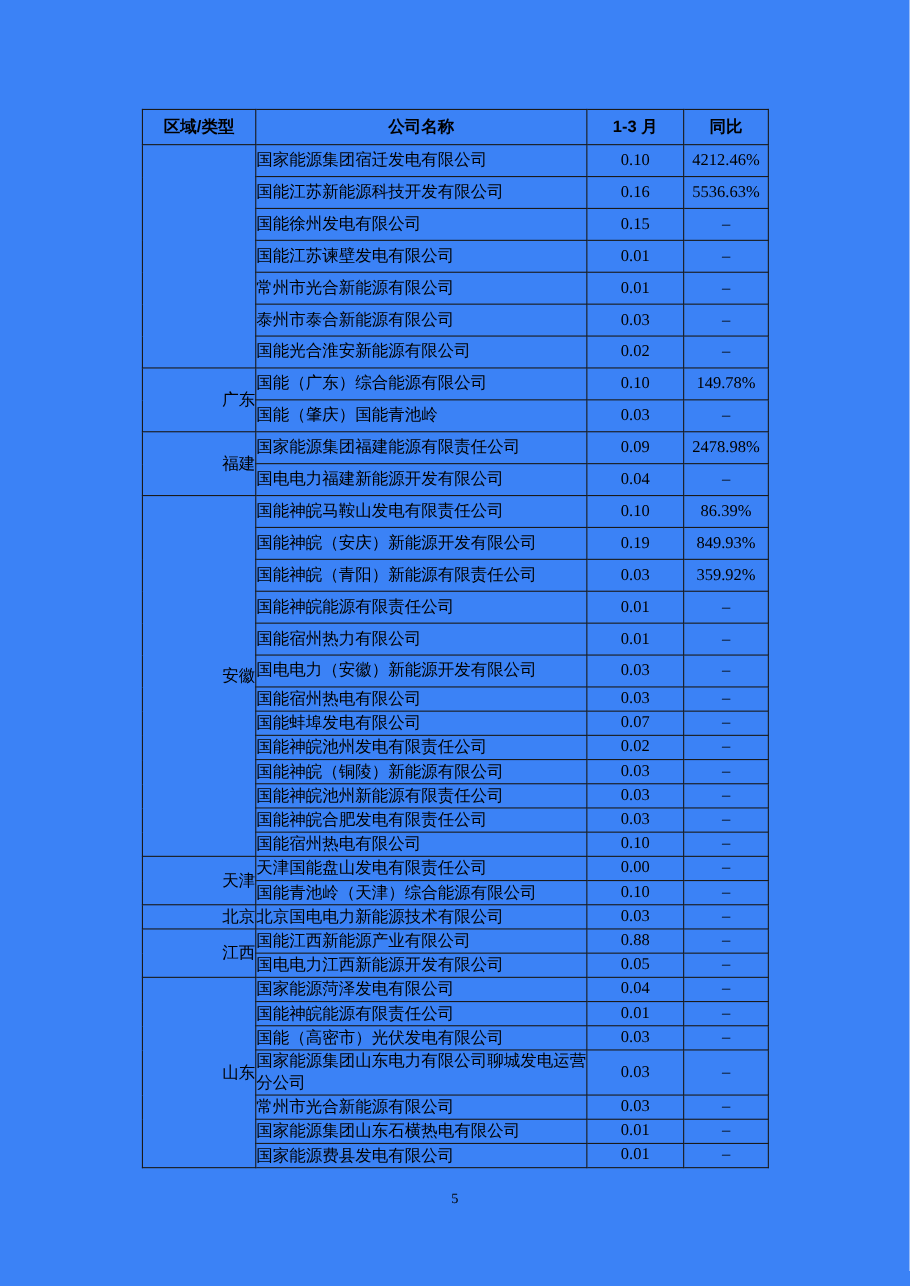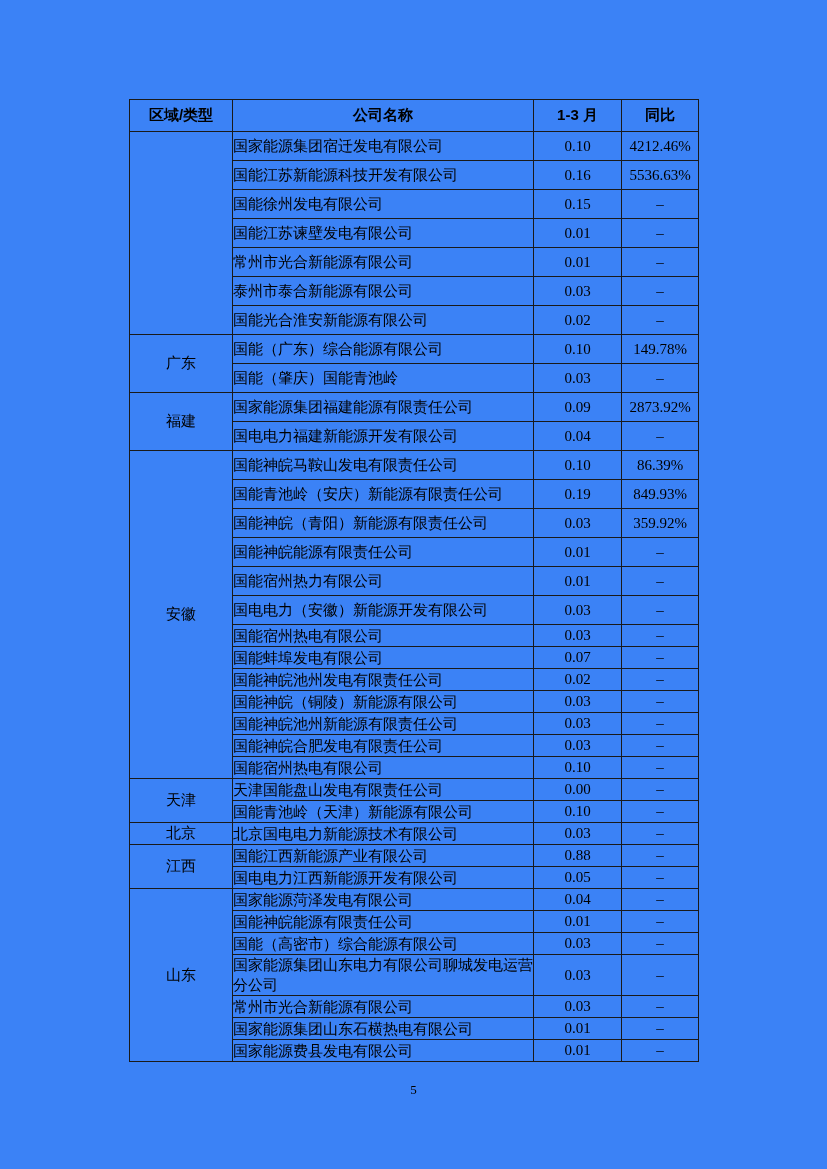--- a/index.html
+++ b/index.html
@@ -33,21 +33,21 @@
     overflow: hidden;
   }
   th {
     height: 31px;
     font-family: "Liberation Sans", "DejaVu Sans", sans-serif;
     font-weight: bold;
     font-size: 15px;
     text-align: center;
   }
   td.region-cell {
-    text-align: center;
+    text-align: right;
   }
   td.company-cell {
     text-align: left;
     padding-left: 7px;
     padding-right: 4px;
     line-height: 20px;
   }
   td.value-cell, td.yoy-cell {
     text-align: center;
   }
@@ -127,35 +127,35 @@
         </tr>
         <tr class="tall">
           <td class="company-cell">国能（肇庆）国能青池岭</td>
           <td class="value-cell">0.03</td>
           <td class="yoy-cell">–</td>
         </tr>
         <tr class="tall">
           <td class="region-cell" rowspan="2">福建</td>
           <td class="company-cell">国家能源集团福建能源有限责任公司</td>
           <td class="value-cell">0.09</td>
-          <td class="yoy-cell">2873.92%</td>
+          <td class="yoy-cell">2478.98%</td>
         </tr>
         <tr class="tall">
           <td class="company-cell">国电电力福建新能源开发有限公司</td>
           <td class="value-cell">0.04</td>
           <td class="yoy-cell">–</td>
         </tr>
         <tr class="tall">
           <td class="region-cell" rowspan="13">安徽</td>
           <td class="company-cell">国能神皖马鞍山发电有限责任公司</td>
           <td class="value-cell">0.10</td>
           <td class="yoy-cell">86.39%</td>
         </tr>
         <tr class="tall">
-          <td class="company-cell">国能青池岭（安庆）新能源有限责任公司</td>
+          <td class="company-cell">国能神皖（安庆）新能源开发有限公司</td>
           <td class="value-cell">0.19</td>
           <td class="yoy-cell">849.93%</td>
         </tr>
         <tr class="tall">
           <td class="company-cell">国能神皖（青阳）新能源有限责任公司</td>
           <td class="value-cell">0.03</td>
           <td class="yoy-cell">359.92%</td>
         </tr>
         <tr class="tall">
           <td class="company-cell">国能神皖能源有限责任公司</td>
@@ -207,21 +207,21 @@
           <td class="value-cell">0.10</td>
           <td class="yoy-cell">–</td>
         </tr>
         <tr class="short">
           <td class="region-cell" rowspan="2">天津</td>
           <td class="company-cell">天津国能盘山发电有限责任公司</td>
           <td class="value-cell">0.00</td>
           <td class="yoy-cell">–</td>
         </tr>
         <tr class="short">
-          <td class="company-cell">国能青池岭（天津）新能源有限公司</td>
+          <td class="company-cell">国能青池岭（天津）综合能源有限公司</td>
           <td class="value-cell">0.10</td>
           <td class="yoy-cell">–</td>
         </tr>
         <tr class="short">
           <td class="region-cell" rowspan="1">北京</td>
           <td class="company-cell">北京国电电力新能源技术有限公司</td>
           <td class="value-cell">0.03</td>
           <td class="yoy-cell">–</td>
         </tr>
         <tr class="short">
@@ -240,21 +240,21 @@
           <td class="company-cell">国家能源菏泽发电有限公司</td>
           <td class="value-cell">0.04</td>
           <td class="yoy-cell">–</td>
         </tr>
         <tr class="short">
           <td class="company-cell">国能神皖能源有限责任公司</td>
           <td class="value-cell">0.01</td>
           <td class="yoy-cell">–</td>
         </tr>
         <tr class="short">
-          <td class="company-cell">国能（高密市）综合能源有限公司</td>
+          <td class="company-cell">国能（高密市）光伏发电有限公司</td>
           <td class="value-cell">0.03</td>
           <td class="yoy-cell">–</td>
         </tr>
         <tr class="short">
           <td class="company-cell">国家能源集团山东电力有限公司聊城发电运营分公司</td>
           <td class="value-cell">0.03</td>
           <td class="yoy-cell">–</td>
         </tr>
         <tr class="short">
           <td class="company-cell">常州市光合新能源有限公司</td>

